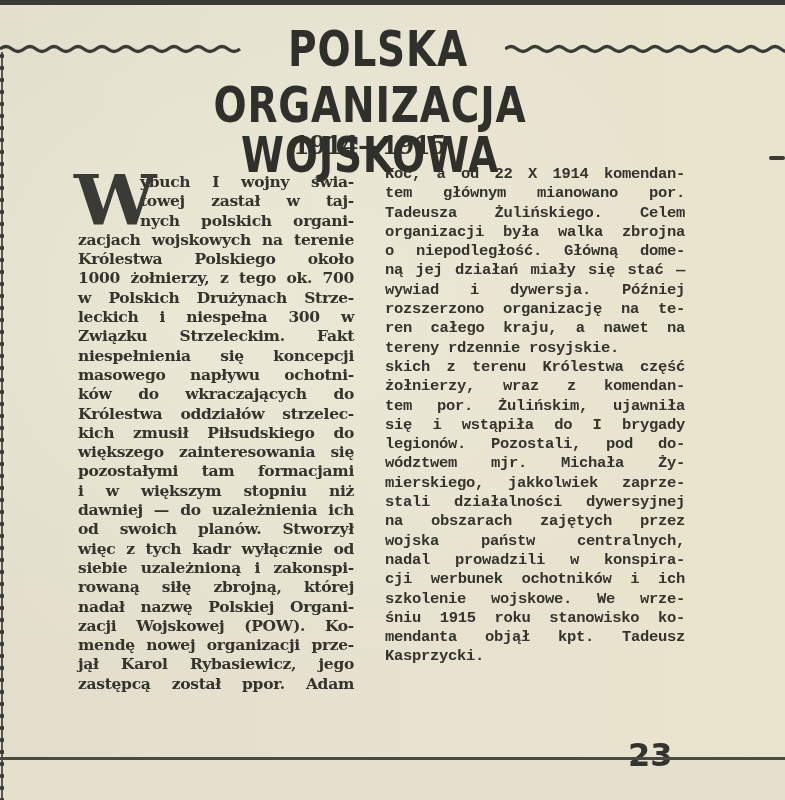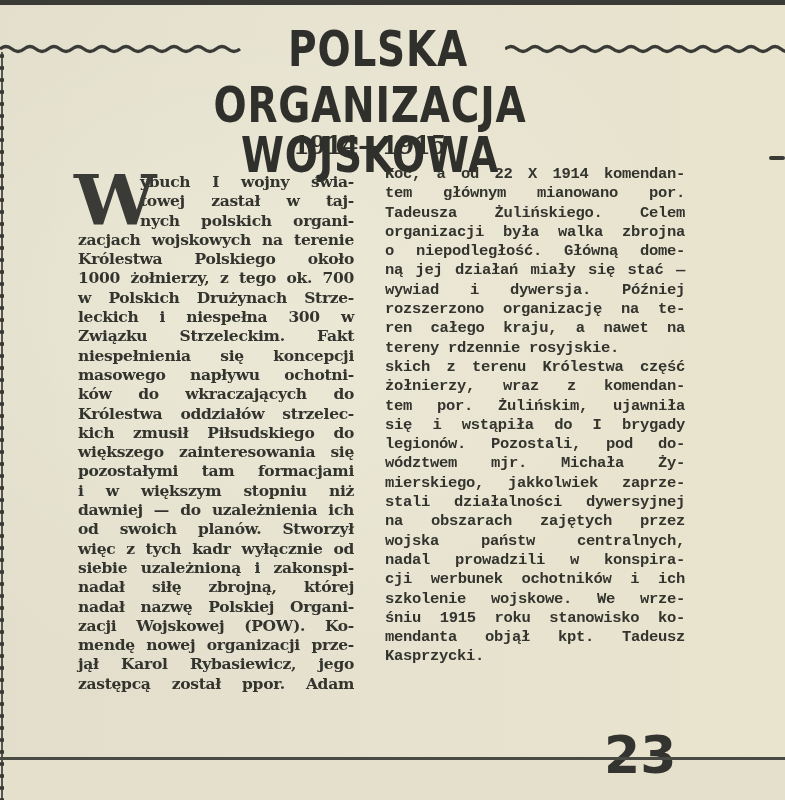--- a/index.html
+++ b/index.html
@@ -137,24 +137,24 @@
       left: -2px; top: -4px;
       font-family: "DejaVu Serif", serif;
       font-weight: bold;
       font-size: 70px;
       line-height: 64px;
       color: #3a3a36;
       transform: scaleX(1.05);
     }
     .page-number {
       position: absolute;
-      left: 604px; top: 732px;
+      left: 628px; top: 732px;
       font-family: "DejaVu Sans", sans-serif;
       font-weight: bold;
-      font-size: 52px;
+      font-size: 32px;
       line-height: 46px;
       color: #333330;
     }
   </style>
 </head>
 <body>
 
 <div class="page">
   <div class="top-rule"></div>
   <div class="left-border-line"></div>
@@ -192,21 +192,21 @@
     <span class="line">ków do wkraczających do</span>
     <span class="line">Królestwa oddziałów strzelec-</span>
     <span class="line">kich zmusił Piłsudskiego do</span>
     <span class="line">większego zainteresowania się</span>
     <span class="line">pozostałymi tam formacjami</span>
     <span class="line">i w większym stopniu niż</span>
     <span class="line">dawniej — do uzależnienia ich</span>
     <span class="line">od swoich planów. Stworzył</span>
     <span class="line">więc z tych kadr wyłącznie od</span>
     <span class="line">siebie uzależnioną i zakonspi-</span>
-    <span class="line">nadał siłę zbrojną, której</span>
+    <span class="line">rowaną siłę zbrojną, której</span>
     <span class="line">nadał nazwę Polskiej Organi-</span>
     <span class="line">zacji Wojskowej (POW). Ko-</span>
     <span class="line">mendę nowej organizacji prze-</span>
     <span class="line">jął Karol Rybasiewicz, jego</span>
     <span class="line">zastępcą został ppor. Adam</span>
   </div>
 
   <div class="col col-right">
     <span class="line">Koc, a od 22 X 1914 komendan-</span>
     <span class="line">tem głównym mianowano por.</span>

